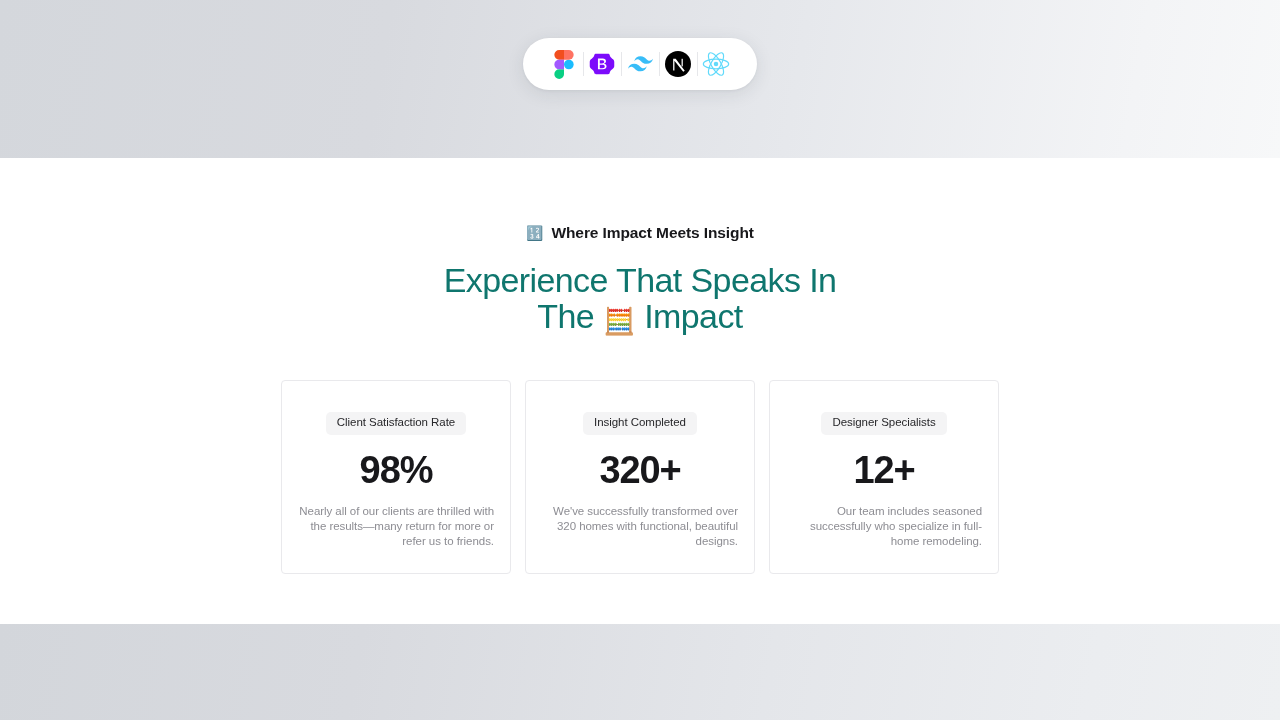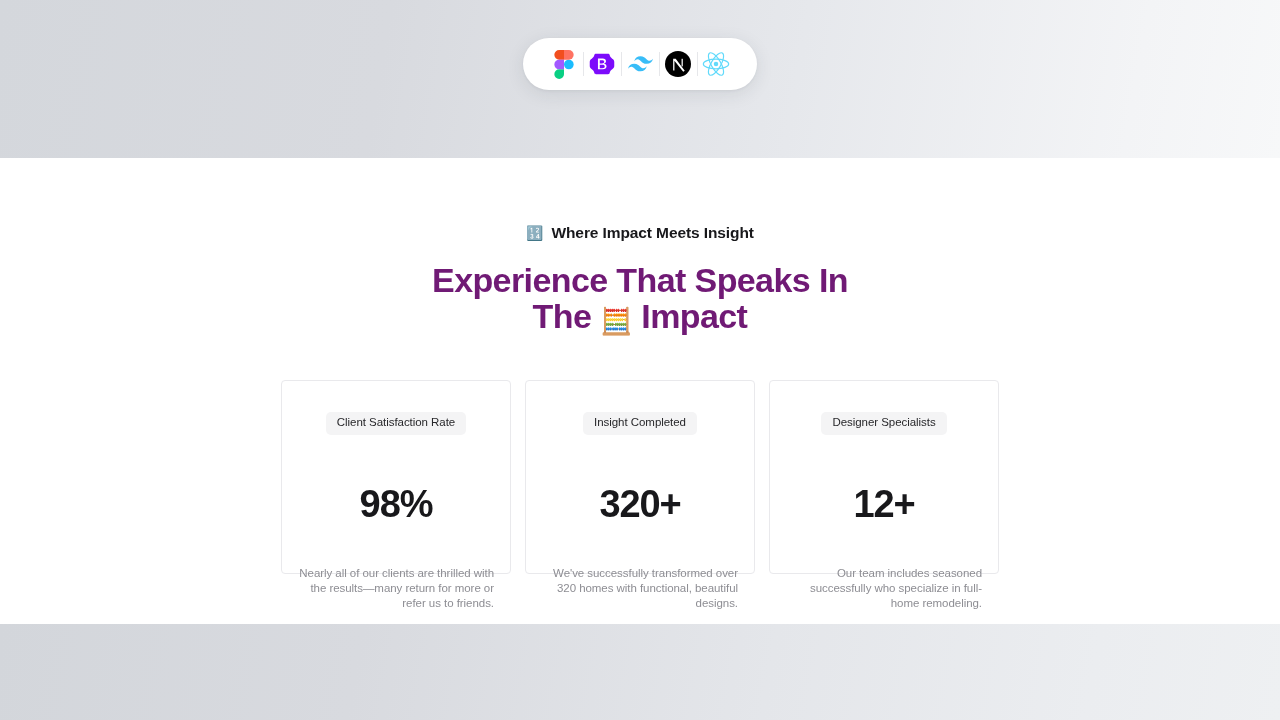--- a/index.html
+++ b/index.html
@@ -93,22 +93,22 @@
     font-size: 14px;
     line-height: 1;
     display: inline-flex;
     align-items: center;
   }
 
   .headline {
     margin-top: 20px;
     font-size: 34px;
     line-height: 36px;
-    font-weight: 700;
-    color: #701a75;
+    font-weight: 400;
+    color: #0f766e;
     text-align: center;
     letter-spacing: -0.6px;
     max-width: 560px;
   }
   .headline .hl-emoji {
     font-size: 26px;
     vertical-align: -2px;
     letter-spacing: 0;
   }
 
@@ -124,37 +124,36 @@
   .stat-card {
     width: 230px;
     height: 194px;
     background: #ffffff;
     border: 1px solid #e9e9ec;
     border-radius: 4px;
     display: flex;
     flex-direction: column;
     align-items: center;
     padding: 31px 16px 0 16px;
-    gap: 28px;
   }
 
   .stat-badge {
     background: #f4f4f5;
     border-radius: 5px;
     padding: 5px 11px 6px;
     font-size: 11.5px;
     font-weight: 500;
     color: #27272a;
     letter-spacing: -0.05px;
     line-height: 1;
     white-space: nowrap;
   }
 
   .stat-value {
-    margin-top: 21px;
+    margin-top: 15px;
     font-size: 38px;
     line-height: 40px;
     font-weight: 700;
     color: #18181b;
     letter-spacing: -1.1px;
   }
 
   .stat-desc {
     margin-top: 14px;
     font-size: 11.5px;

